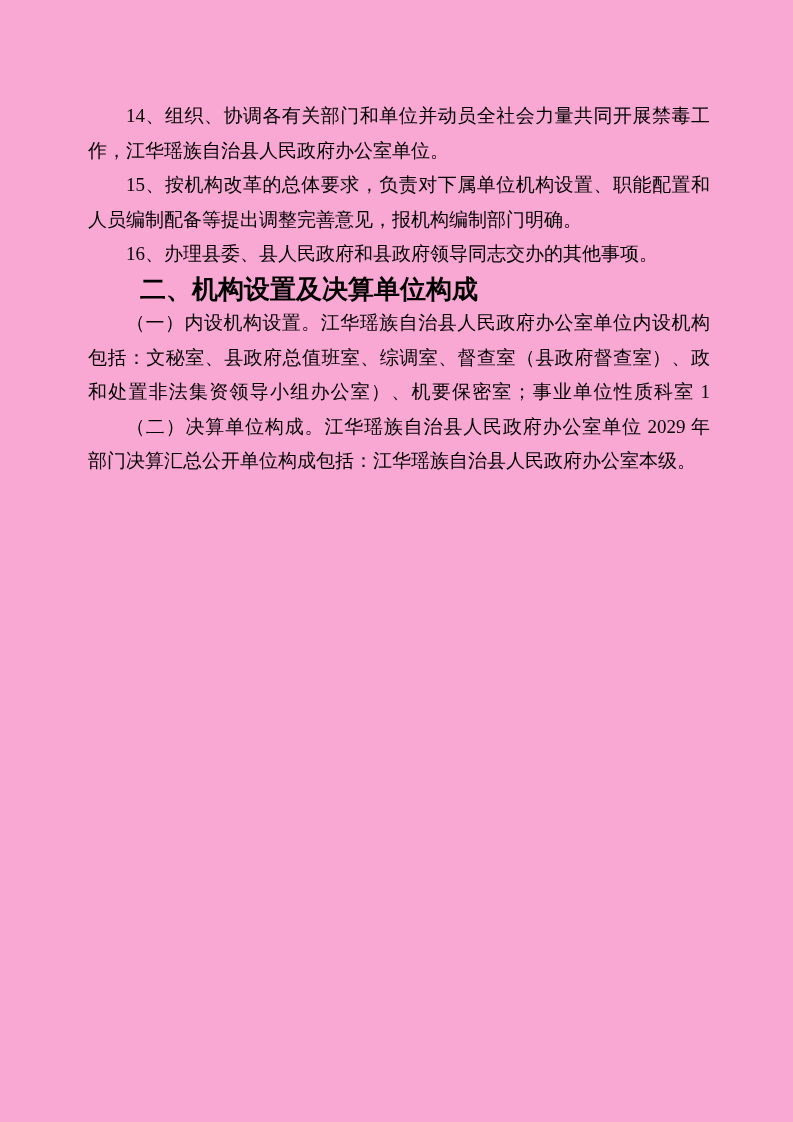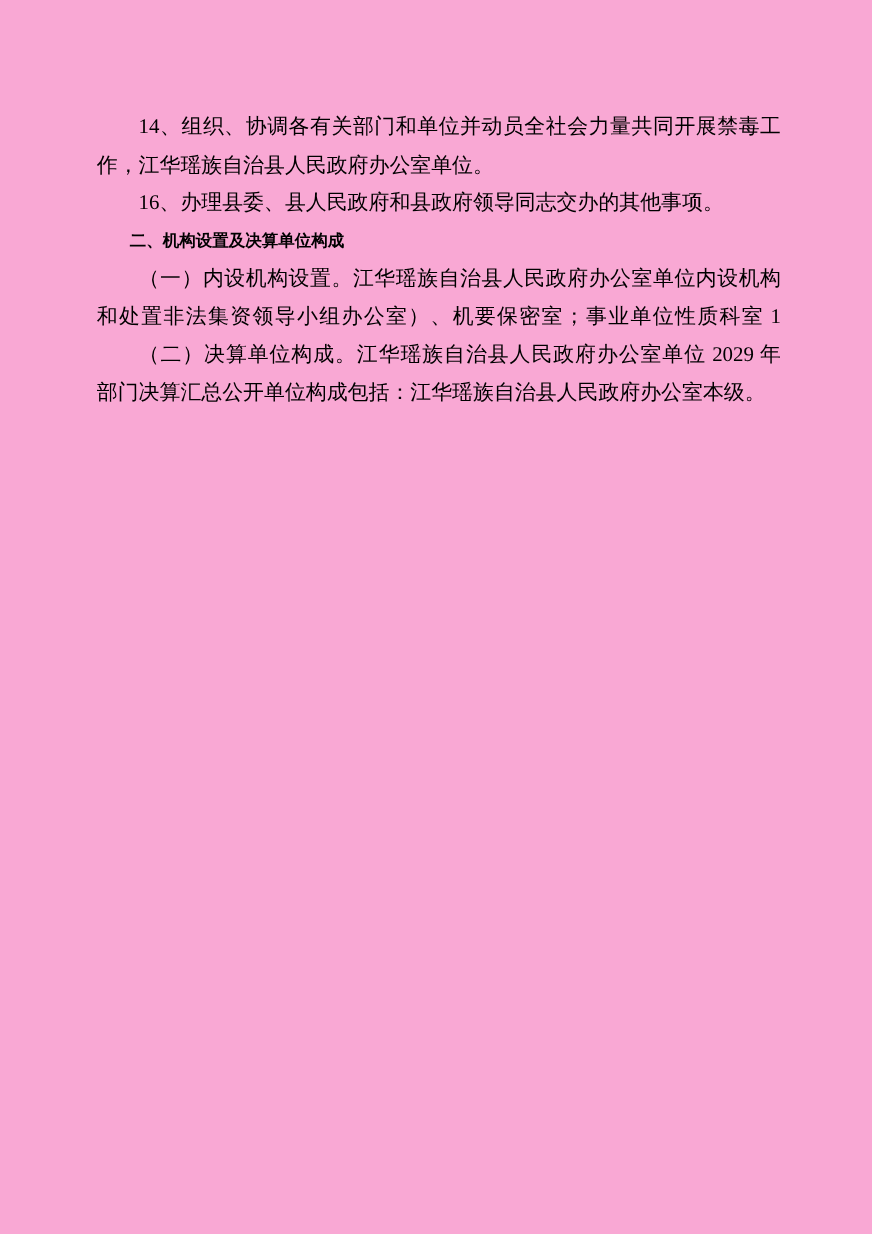--- a/index.html
+++ b/index.html
@@ -41,41 +41,46 @@
   }
   .line.first {
     text-indent: 2em;
   }
   .line.last {
     text-align-last: left;
   }
   .paragraph.heading .line {
     font-family: "Liberation Sans", "DejaVu Sans", sans-serif;
     font-weight: bold;
-    font-size: 15px;
+    font-size: 26px;
     text-align-last: left;
   }
 </style>
 </head>
 <body>
 
 <div class="page">
   <div class="content" id="doc-content">
       <div class="paragraph">
         <div class="line first">14、组织、协调各有关部门和单位并动员全社会力量共同开展禁毒工</div>
         <div class="line last">作，江华瑶族自治县人民政府办公室单位。</div>
       </div>
       <div class="paragraph">
+        <div class="line first">15、按机构改革的总体要求，负责对下属单位机构设置、职能配置和</div>
+        <div class="line last">人员编制配备等提出调整完善意见，报机构编制部门明确。</div>
+      </div>
+      <div class="paragraph">
         <div class="line first last">16、办理县委、县人民政府和县政府领导同志交办的其他事项。</div>
       </div>
       <div class="paragraph heading">
         <div class="line first last">二、机构设置及决算单位构成</div>
       </div>
       <div class="paragraph">
         <div class="line first">（一）内设机构设置。江华瑶族自治县人民政府办公室单位内设机构</div>
+        <div class="line">包括：文秘室、县政府总值班室、综调室、督查室（县政府督查室）、政</div>
         <div class="line">和处置非法集资领导小组办公室）、机要保密室；事业单位性质科室 1</div>
       </div>
       <div class="paragraph">
         <div class="line first">（二）决算单位构成。江华瑶族自治县人民政府办公室单位 2029 年</div>
         <div class="line last">部门决算汇总公开单位构成包括：江华瑶族自治县人民政府办公室本级。</div>
       </div>
     </div>
 </div>
 
 </body></html>

